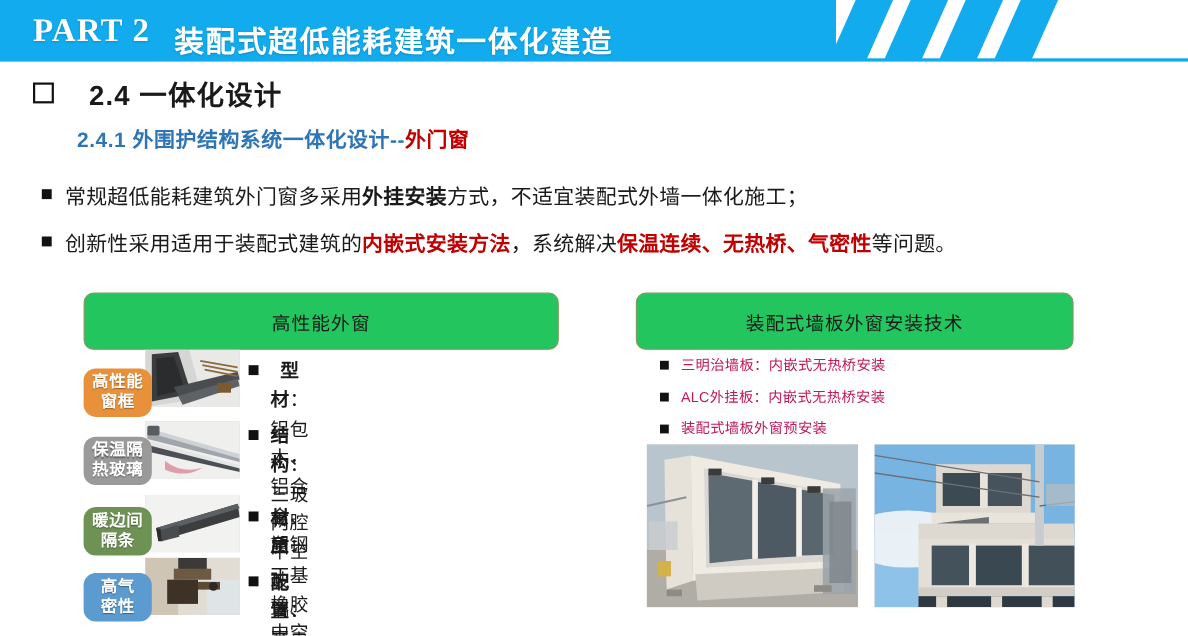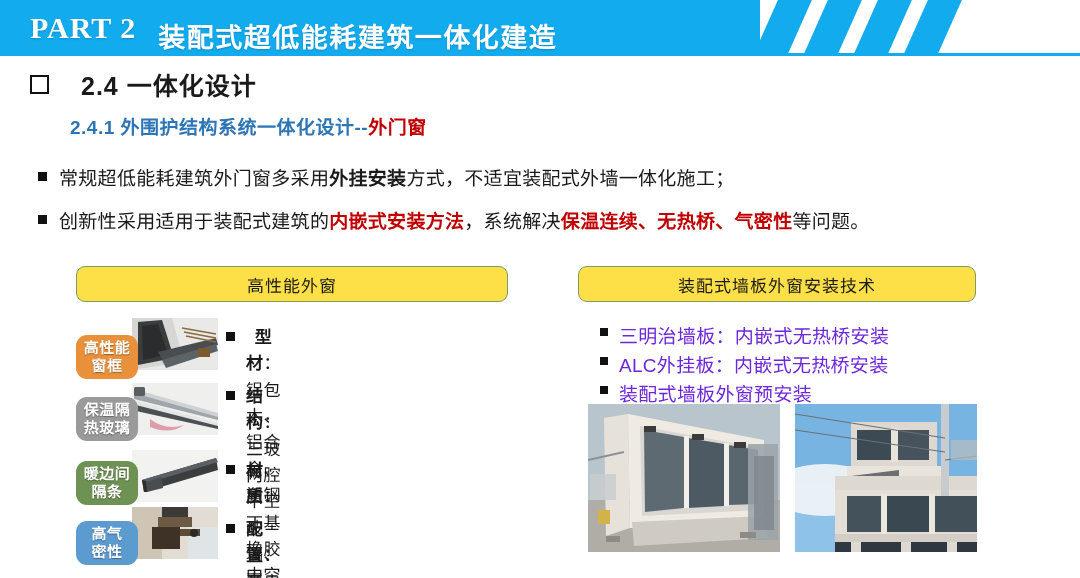--- a/index.html
+++ b/index.html
@@ -140,24 +140,24 @@
     display: inline-block;
     margin-top: 9px;
     flex: none;
   }
   .body-bullet b { font-weight: bold; }
   .body-bullet .red { color: #C00000; font-weight: bold; }
 
   
   .cap-box {
     position: absolute;
-    height: 36px;
+    height: 52px;
     border: 1.6px solid #7E9B62;
     border-radius: 9px;
-    background: #fde047;
+    background: #22c55e;
     display: flex;
     align-items: center;
     justify-content: center;
     box-sizing: border-box;
   }
   .cap-box-text {
     font-size: 17px;
     color: #1a1a1a;
     letter-spacing: 1px;
   }
@@ -215,22 +215,22 @@
   .spec-text .sq-bul { margin-top: 7px; }
   .spec-text b { font-weight: bold; }
 
   
   .right-bullet {
     position: absolute;
     left: 600px;
     display: flex;
     align-items: flex-start;
     gap: 11px;
-    font-size: 19px;
-    color: #6d28d9;
+    font-size: 13px;
+    color: #be185d;
     letter-spacing: 0.3px;
     white-space: nowrap;
   }
   .right-bullet .sq-bul { width: 8px; height: 8px; margin-top: 7px; }
 
   
   .photo {
     position: absolute;
     overflow: hidden;
     background: #b9c4cc;

